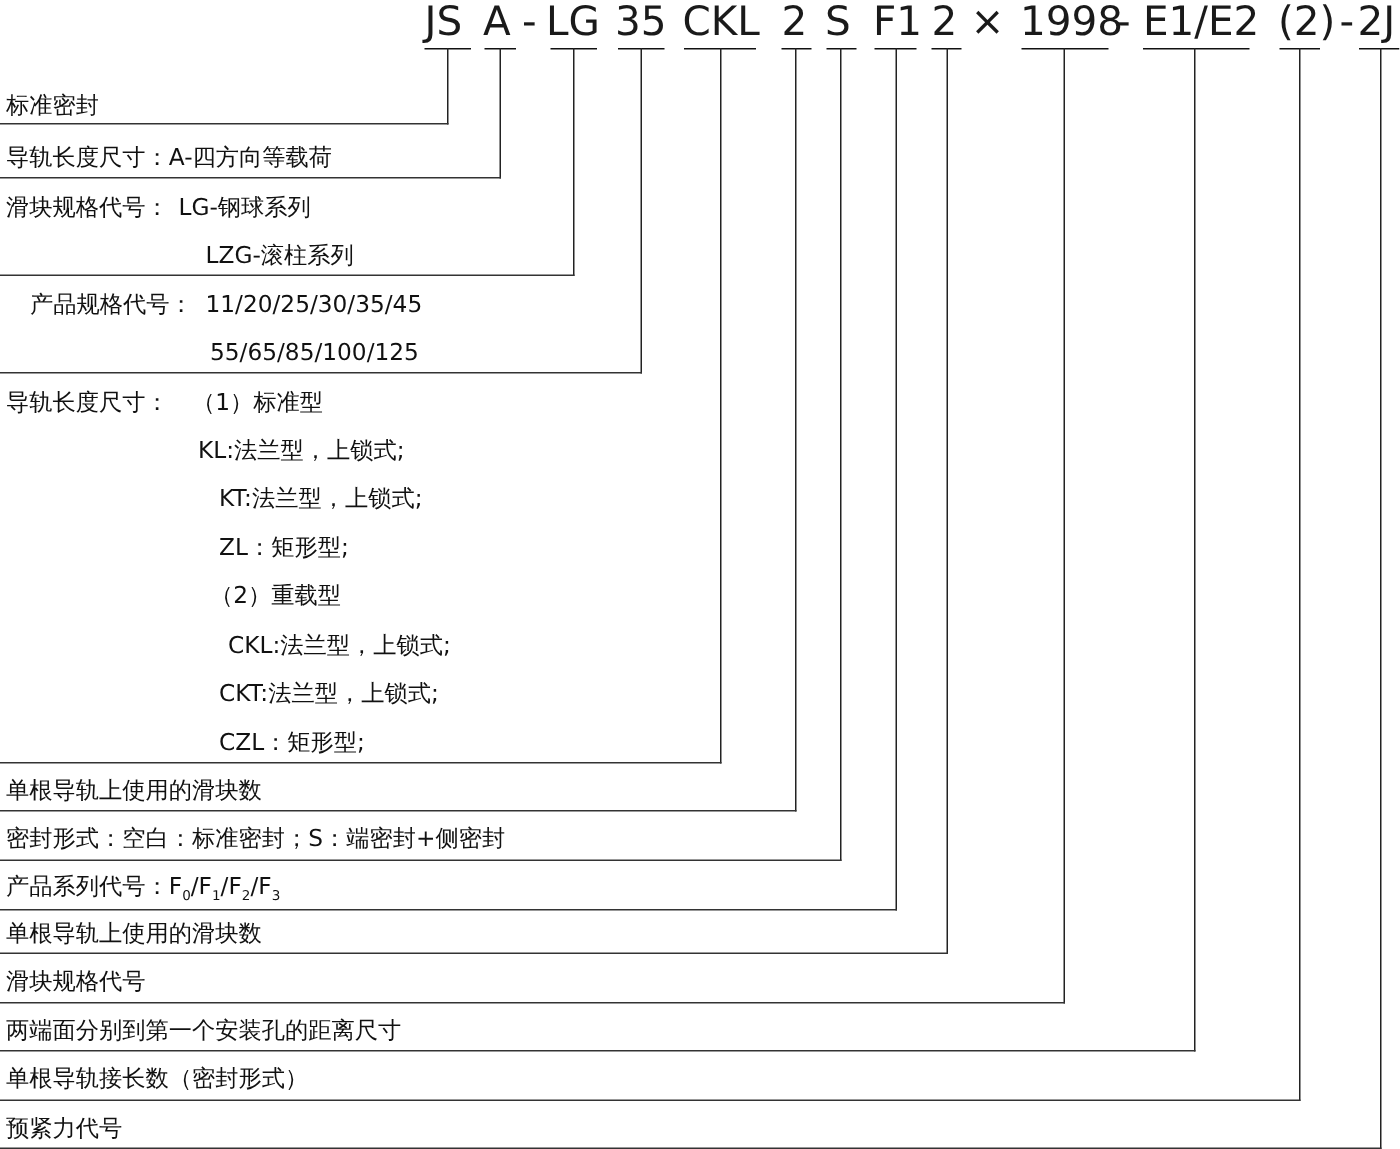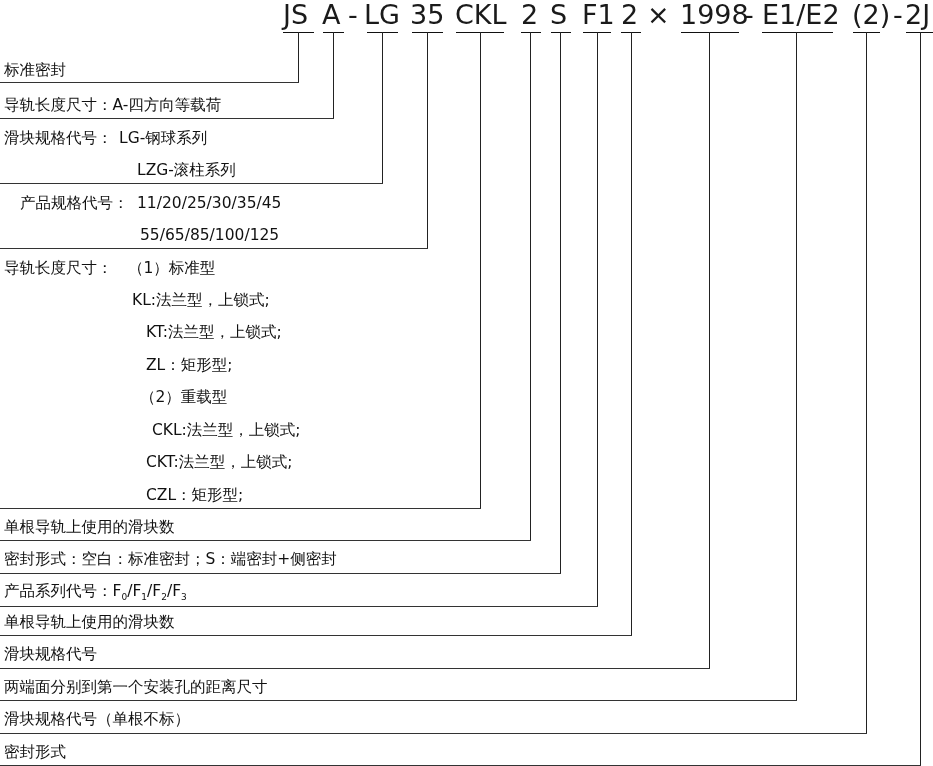--- a/index.html
+++ b/index.html
@@ -107,15 +107,15 @@
   <span class="t" style="left:4px;top:517px">单根导轨上使用的滑块数</span>
   <span class="t" style="left:4px;top:549px">密封形式：空白：标准密封；S：端密封+侧密封</span>
 
   <span class="t" style="left:4px;top:581px">
     <span>产品系列代号：</span><span>F</span><sub>0</sub>/<span>F</span><sub>1</sub>/<span>F</span><sub>2</sub>/<span>F</span><sub>3</sub>
   </span>
 
   <span class="t" style="left:4px;top:612px">单根导轨上使用的滑块数</span>
   <span class="t" style="left:4px;top:644px">滑块规格代号</span>
   <span class="t" style="left:4px;top:677px">两端面分别到第一个安装孔的距离尺寸</span>
-  <span class="t" style="left:4px;top:709px">滑块规格代号（单根不标）</span>
-  <span class="t" style="left:4px;top:742px">密封形式</span>
+  <span class="t" style="left:4px;top:709px">单根导轨接长数（密封形式）</span>
+  <span class="t" style="left:4px;top:742px">预紧力代号</span>
 </div>
 
 </body></html>

